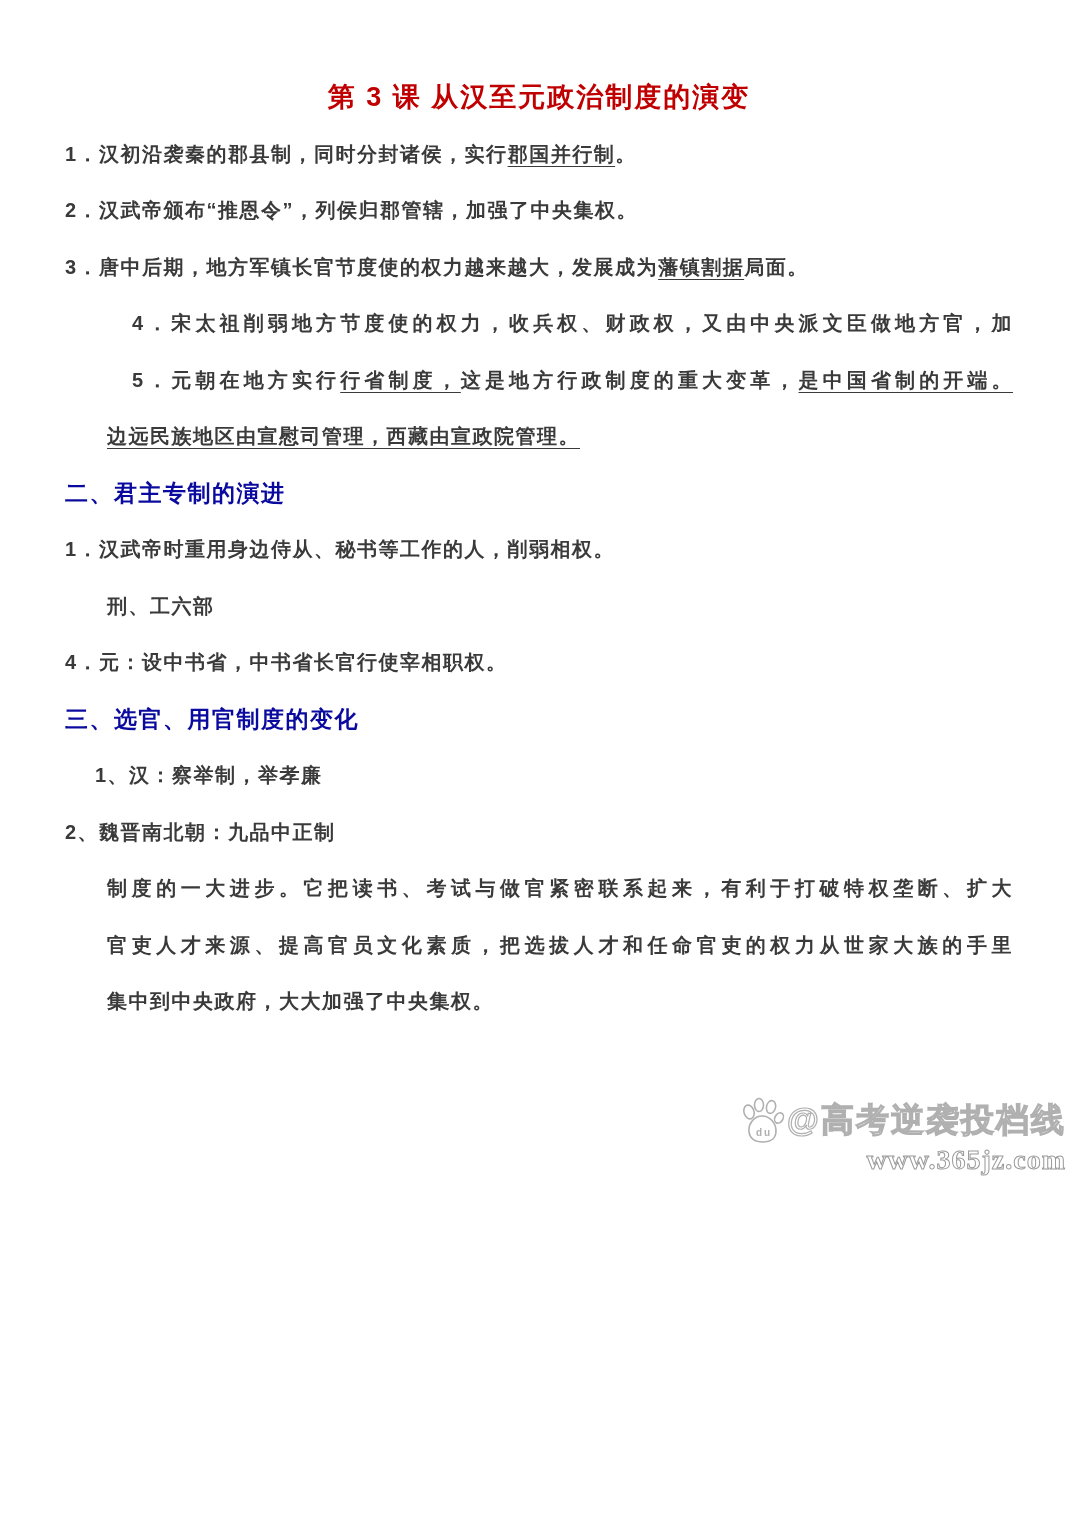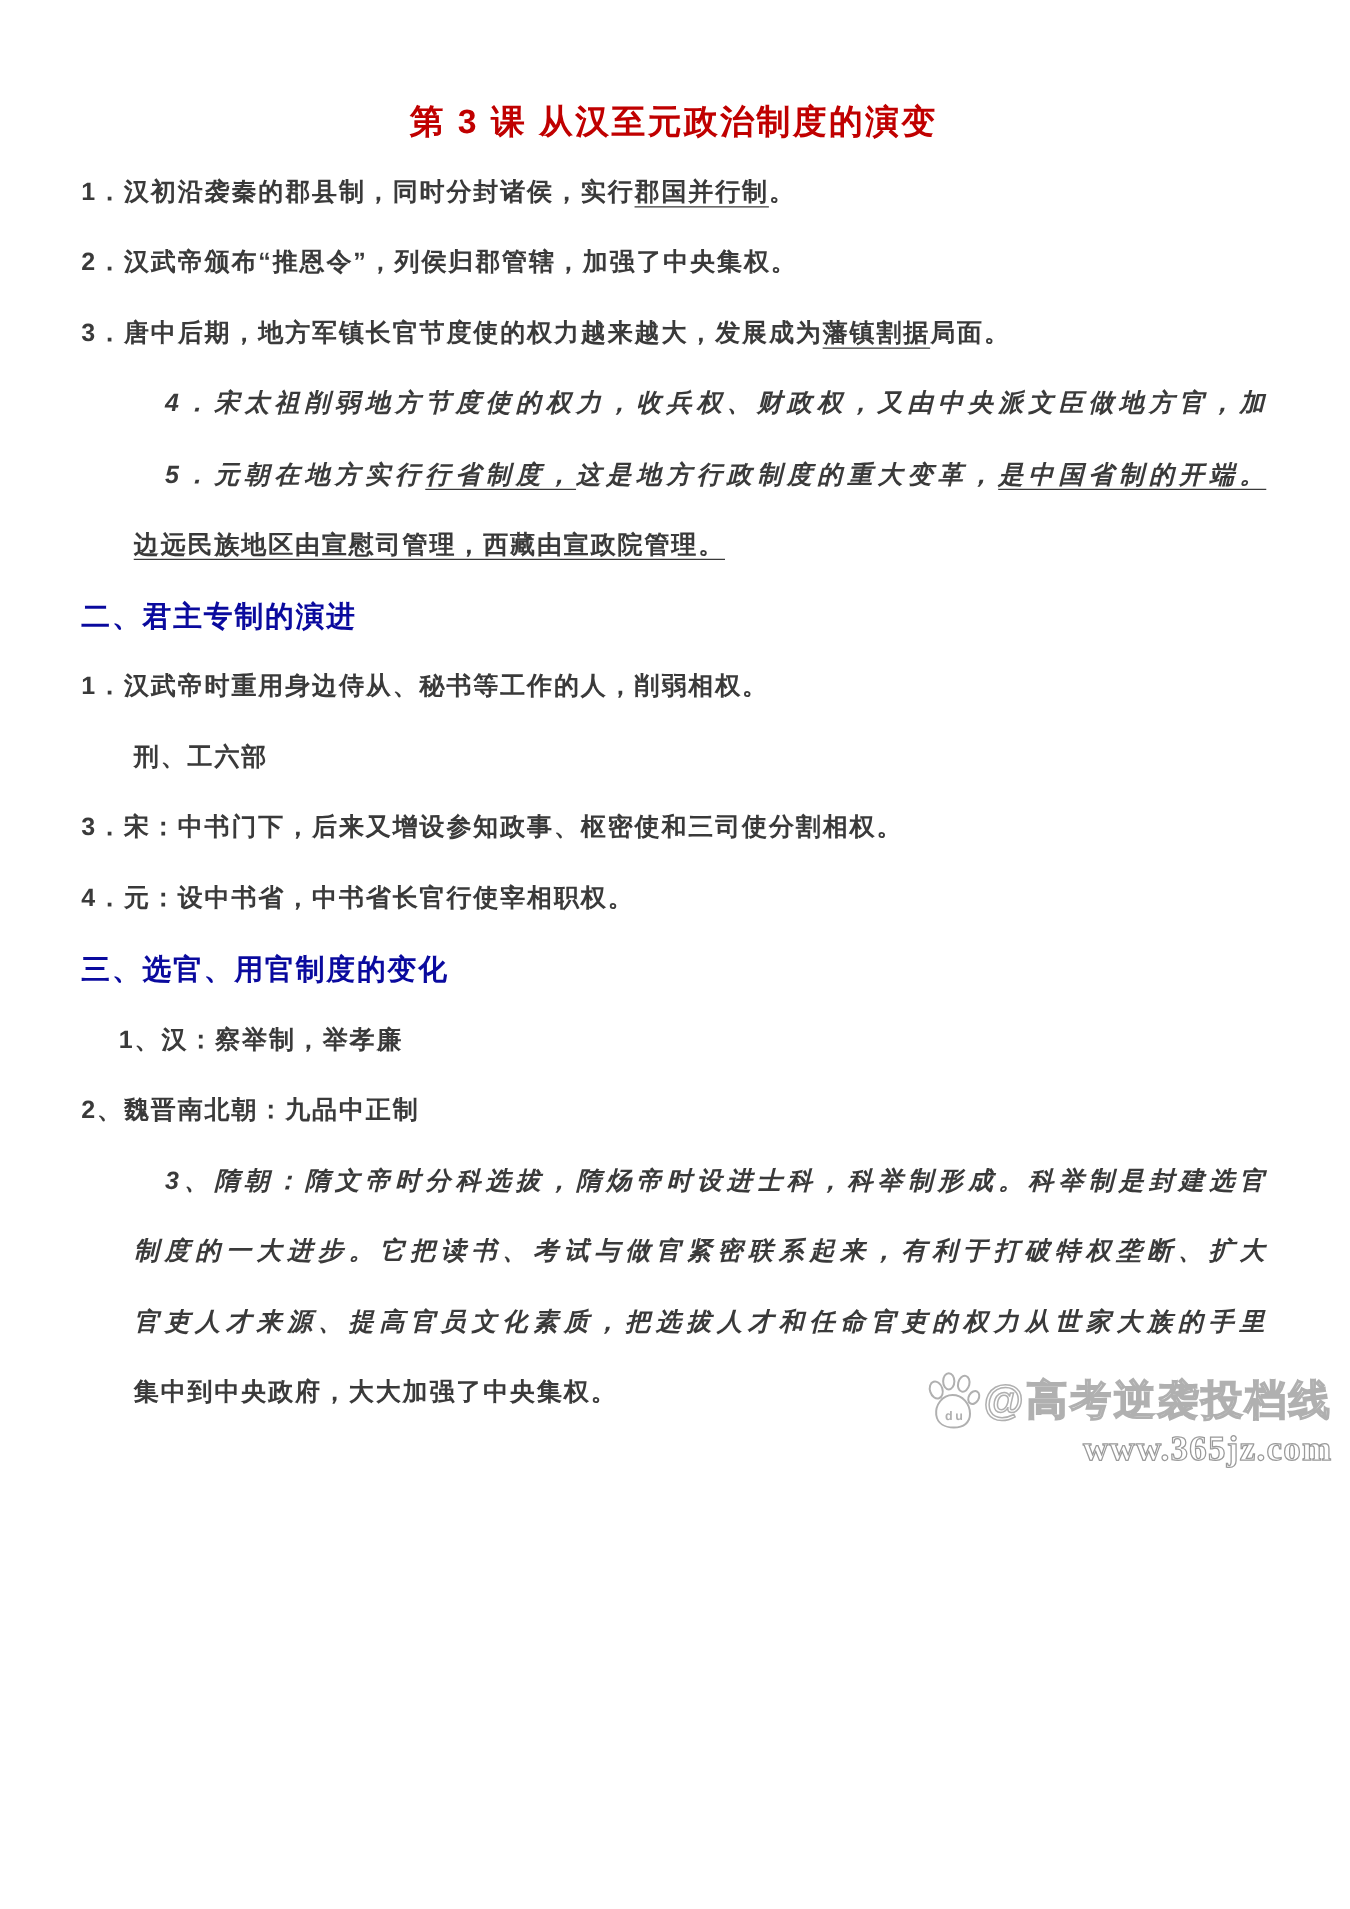--- a/index.html
+++ b/index.html
@@ -39,21 +39,21 @@
   }
   .line{
     font-size:20px;
     font-weight:600;
     letter-spacing:1.5px;
     color:var(--body-color);
   }
   .ind1{padding-left:67px;}
   .ind2{padding-left:42px;}
   .ind3{padding-left:30px;}
-  .just{text-align:justify;text-align-last:justify;font-style:italic;}
+  .just{text-align:justify;text-align-last:justify;}
   .u{
     text-decoration:underline;
     text-underline-offset:5px;
     text-decoration-thickness:1px;
   }
   .footer{
     position:absolute;
     left:0;right:0;top:1402px;
     height:36px;line-height:36px;
     text-align:center;
@@ -103,31 +103,29 @@
           <div class="line ind1 just"><span>5．元朝在地方实行</span><span class="u">行省制度，</span><span>这是地方行政制度的重大变革，</span><span class="u">是中国省制的开端。</span></div>
           <div class="line ind2"><span class="u">边远民族地区由宣慰司管理，西藏由宣政院管理。</span></div>
         </div>
     </section>
 
     <section>
       <h2 class="row heading">二、君主专制的演进</h2>
       <div>
           <div class="line ind0"><span>1．汉武帝时重用身边侍从、秘书等工作的人，削弱相权。</span></div>
           <div class="line ind2"><span>刑、工六部</span></div>
-          <div class="line ind0"><span>3．宋：中书门下，后来又增设参知政事、枢密使和三司使分割相权。</span></div>
           <div class="line ind0"><span>4．元：设中书省，中书省长官行使宰相职权。</span></div>
         </div>
     </section>
 
     <section>
       <h2 class="row heading">三、选官、用官制度的变化</h2>
       <div>
           <div class="line ind3"><span>1、汉：察举制，举孝廉</span></div>
           <div class="line ind0"><span>2、魏晋南北朝：九品中正制</span></div>
-          <div class="line ind1 just"><span>3、隋朝：隋文帝时分科选拔，隋炀帝时设进士科，科举制形成。科举制是封建选官</span></div>
           <div class="line ind2 just"><span>制度的一大进步。它把读书、考试与做官紧密联系起来，有利于打破特权垄断、扩大</span></div>
           <div class="line ind2 just"><span>官吏人才来源、提高官员文化素质，把选拔人才和任命官吏的权力从世家大族的手里</span></div>
           <div class="line ind2"><span>集中到中央政府，大大加强了中央集权。</span></div>
         </div>
     </section>
 
   </div>
 
   <div class="footer">3</div>
 

